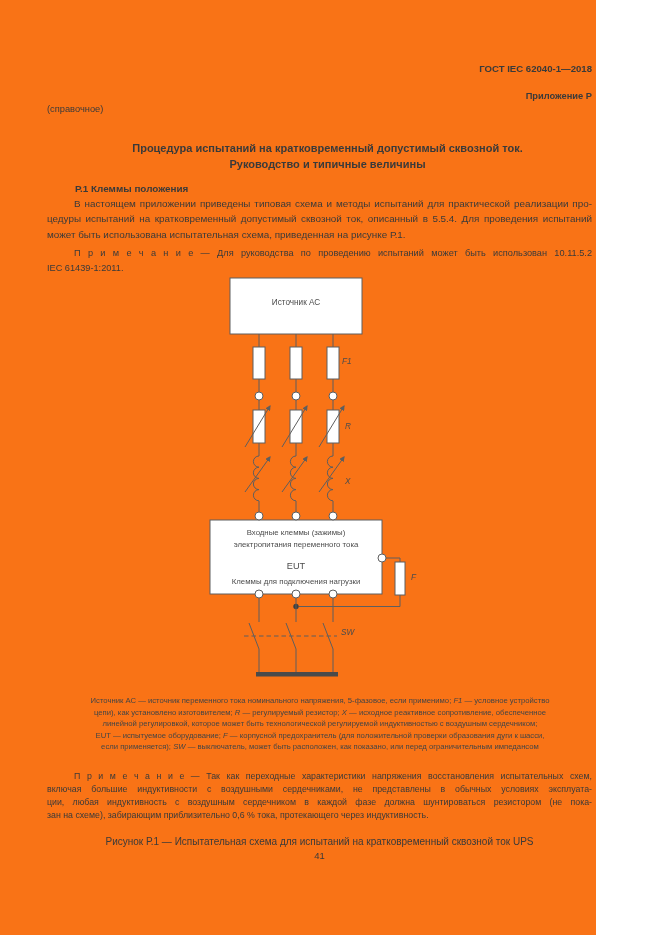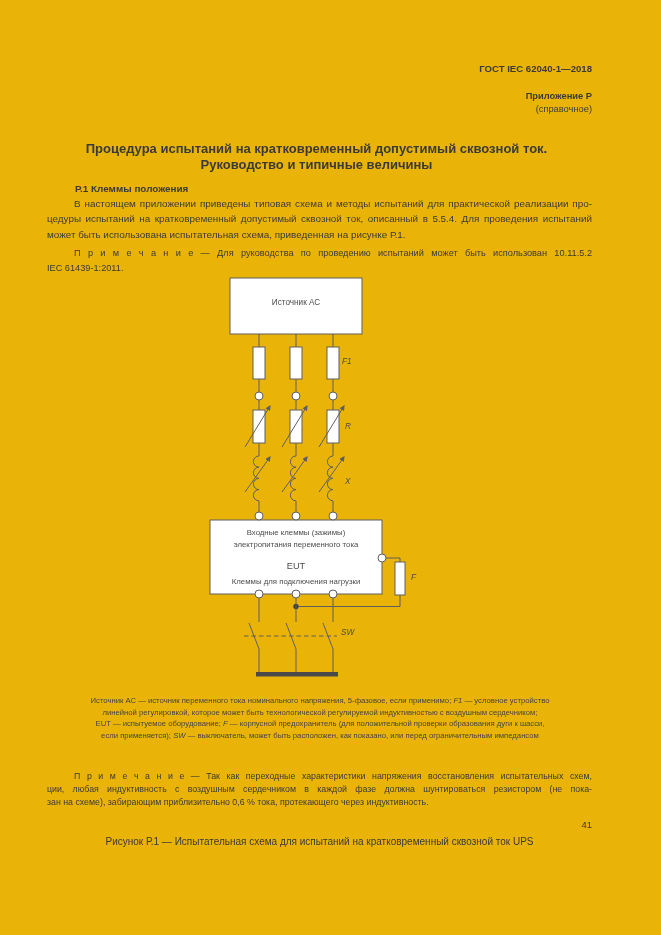--- a/index.html
+++ b/index.html
@@ -1,34 +1,34 @@
 <!DOCTYPE html>
 <html lang="ru"><head>
 <meta charset="utf-8">
 <style>
   html,body{margin:0;padding:0;background:#ffffff;}
-  .page{position:relative;width:661px;height:935px;background:#eab308;overflow:hidden;
+  .page{position:relative;width:596px;height:935px;background:#f97316;overflow:hidden;
         font-family:"Liberation Sans",sans-serif;color:#3a3a3a;}
   .abs{position:absolute;}
   .docnum{top:63px;left:47px;width:545px;text-align:right;font-weight:bold;font-size:9.6px;}
   .appendix-name{top:91px;left:47px;width:545px;text-align:right;font-weight:bold;font-size:9.3px;}
-  .appendix-type{top:103.5px;left:47px;width:545px;text-align:right;font-size:9.3px;}
-  .title{top:141px;left:44px;width:545px;text-align:center;font-weight:bold;font-size:13px;line-height:15.5px;}
+  .appendix-type{top:103.5px;left:47px;width:545px;text-align:left;font-size:9.3px;}
+  .title{top:141px;left:55px;width:545px;text-align:center;font-weight:bold;font-size:11px;line-height:15.5px;}
   .sect{top:183px;left:75px;font-weight:bold;font-size:9.9px;}
   .para{top:196px;left:47px;width:545px;font-size:9.9px;line-height:15.4px;}
   .note1{top:246px;left:47px;width:545px;font-size:9.2px;line-height:14.6px;}
   .jlines > div{text-align:justify;text-align-last:justify;}
   .jlines > div:last-child{text-align-last:auto;}
   .indent-first > div:first-child{text-indent:27px;}
   .legend{top:695px;left:40px;width:560px;font-size:7.7px;line-height:11.6px;color:#454545;}
   .legend > div{text-align:center;}
   .it{font-style:italic;}
   .note2{top:770px;left:47px;width:545px;font-size:8.8px;line-height:13px;}
   .caption{top:836px;left:47px;width:545px;text-align:center;font-size:10px;}
-  .pagenum{top:819px;left:47px;width:545px;text-align:right;font-size:9.5px;}
+  .pagenum{top:850px;left:47px;width:545px;text-align:center;font-size:9.5px;}
   .fig{left:190px;top:270px;}
   .fig line,.fig rect.sym,.fig path.w{stroke:#5e5e5e;stroke-width:1;fill:none;}
   .fig rect.sym{fill:#ffffff;}
   .fig circle.term{stroke:#5e5e5e;stroke-width:1;fill:#ffffff;}
   .fig circle.dot{fill:#3f3f3f;stroke:none;}
   .fig rect.bar{fill:#4a4a4a;stroke:none;}
   .fig text{font-family:"Liberation Sans",sans-serif;fill:#4c4c4c;font-size:7.8px;}
   .fig text.lbl{font-size:8.2px;font-style:italic;}
   .fig text.big{font-size:9.2px;}
   .fig text.src{font-size:8.2px;}
@@ -149,25 +149,27 @@
       <line x1="296" y1="649" x2="296" y2="672"></line>
       <line x1="333" y1="649" x2="333" y2="672"></line>
       <text class="lbl" x="341" y="635">SW</text>
     </g>
 
     <rect class="bar" x="256" y="672" width="82" height="4.5"></rect>
   </svg>
 
   <div class="abs legend">
       <div><span>Источник АС — источник переменного тока номинального напряжения, 5-фазовое, если применимо; </span><span class="it">F1</span><span> — условное устройство</span></div>
+      <div><span>цепи), как установлено изготовителем; </span><span class="it">R</span><span> — регулируемый резистор; </span><span class="it">X</span><span> — исходное реактивное сопротивление, обеспеченное</span></div>
       <div><span>линейной регулировкой, которое может быть технологической регулируемой индуктивностью с воздушным сердечником;</span></div>
       <div><span>EUT — испытуемое оборудование; </span><span class="it">F</span><span> — корпусной предохранитель (для положительной проверки образования дуги к шасси,</span></div>
       <div><span>если применяется); </span><span class="it">SW</span><span> — выключатель, может быть расположен, как показано, или перед ограничительным импедансом</span></div>
     </div>
   <div class="abs note2 jlines indent-first">
       <div>П р и м е ч а н и е — Так как переходные характеристики напряжения восстановления испытательных схем,</div>
+      <div>включая большие индуктивности с воздушными сердечниками, не представлены в обычных условиях эксплуата-</div>
       <div>ции, любая индуктивность с воздушным сердечником в каждой фазе должна шунтироваться резистором (не пока-</div>
       <div>зан на схеме), забирающим приблизительно 0,6 % тока, протекающего через индуктивность.</div>
     </div>
   <div class="abs caption">Рисунок Р.1 — Испытательная схема для испытаний на кратковременный сквозной ток UPS</div>
   <div class="abs pagenum">41</div>
 
 </div>
 
 </body></html>

